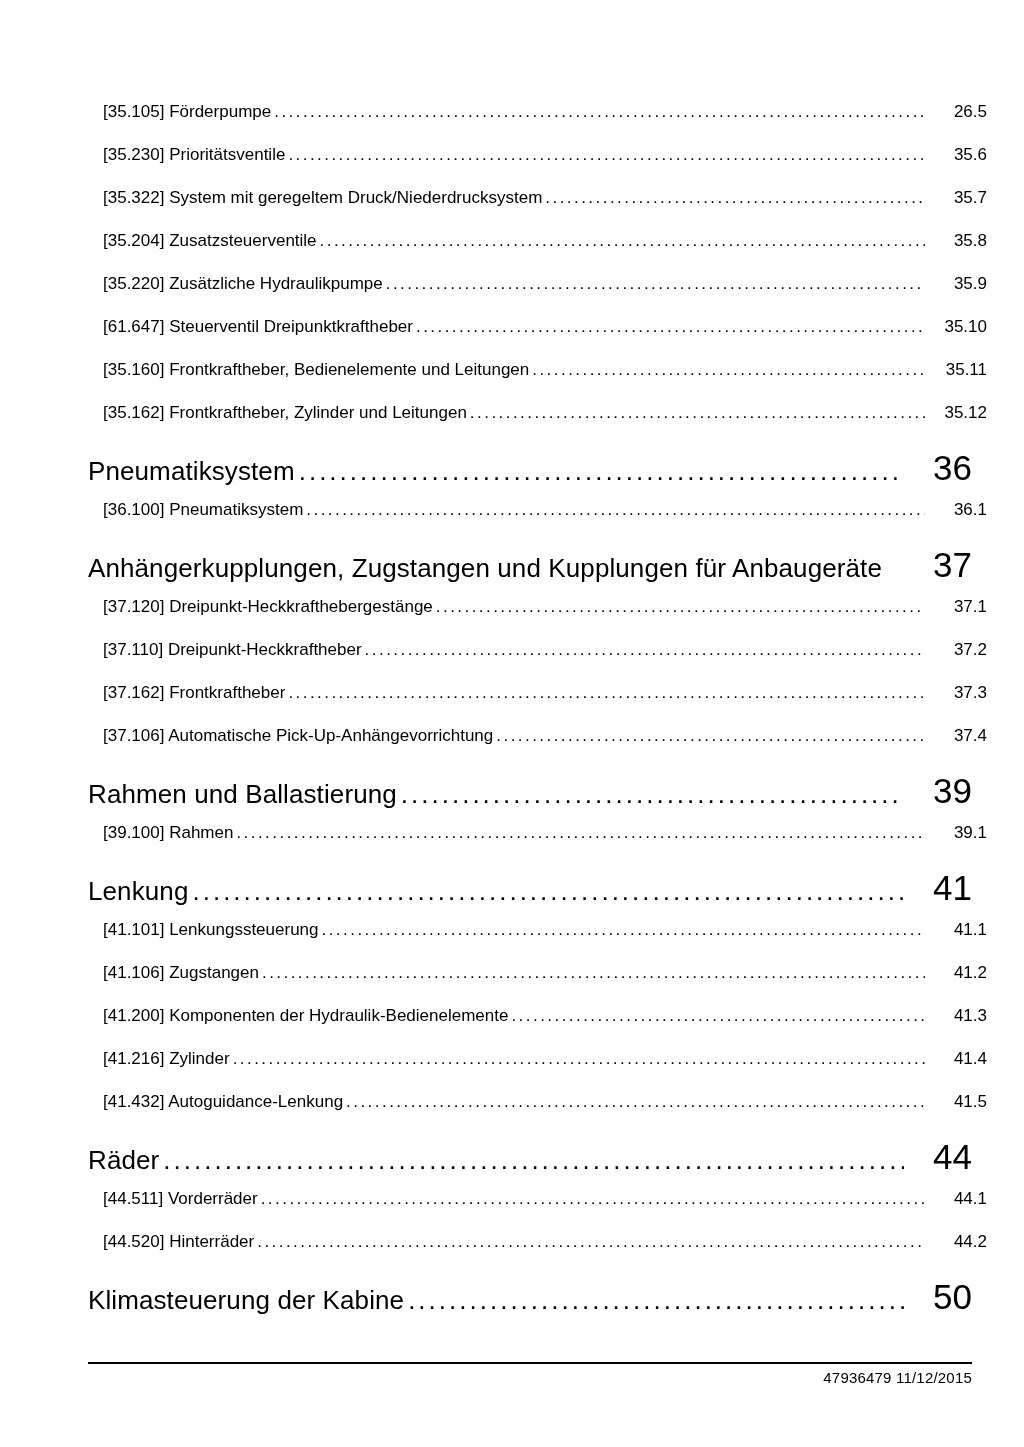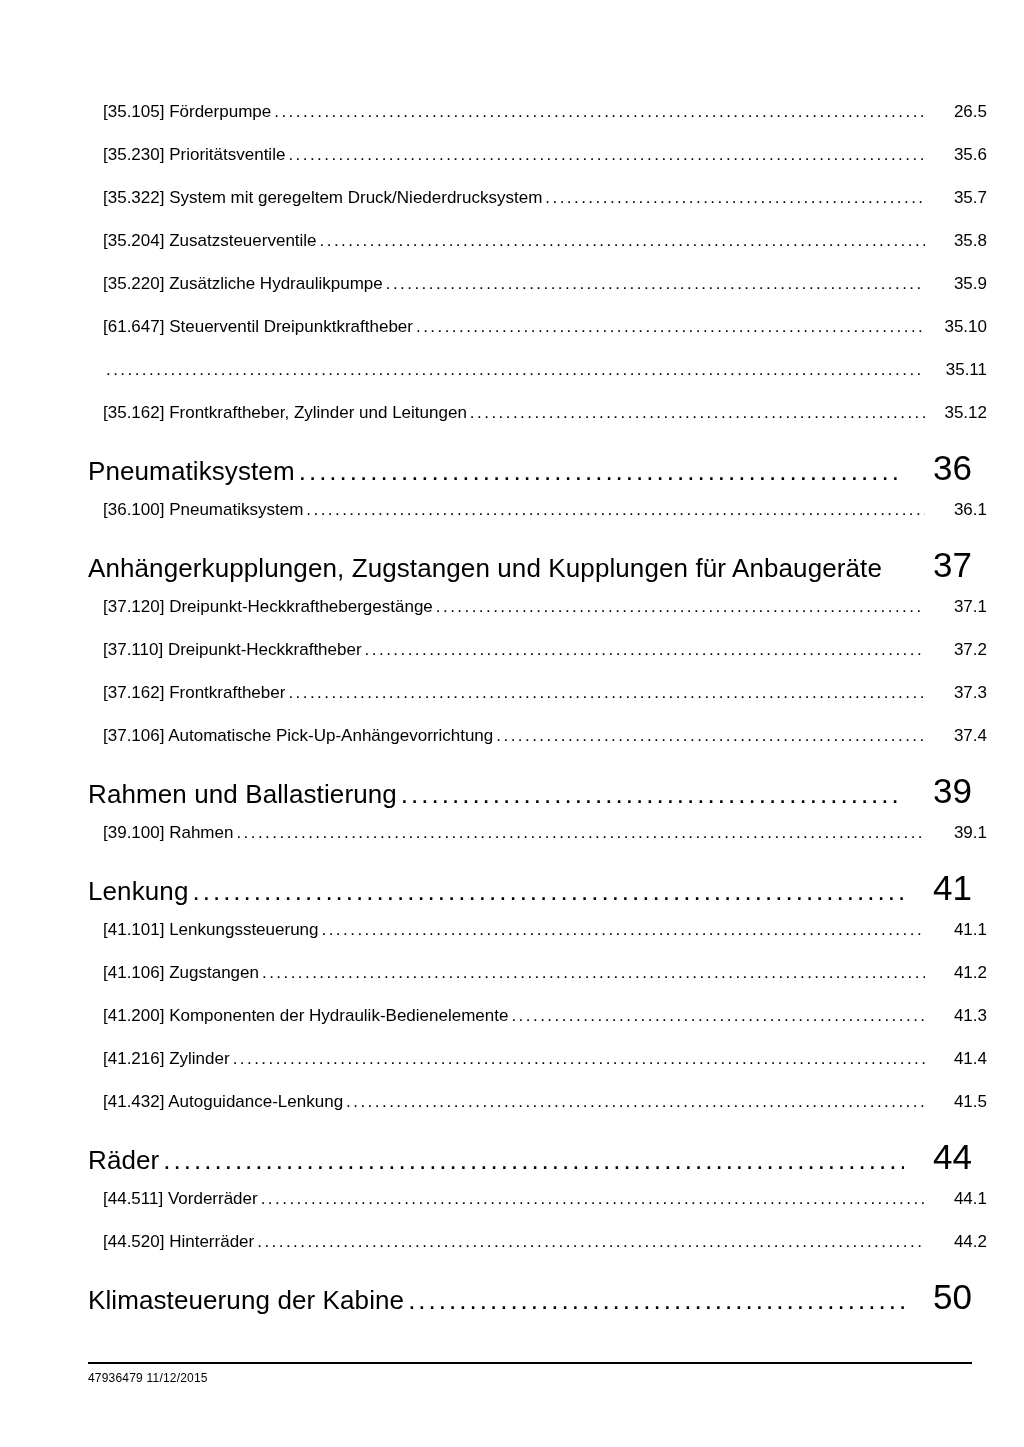--- a/index.html
+++ b/index.html
@@ -119,22 +119,22 @@
     top: 1362px;
     width: 884px;
   }
   .footer-rule {
     width: 100%;
     height: 2px;
     background: #000000;
   }
   .footer-text {
     margin-top: 7px;
-    text-align: left;
-    font-size: 12px;
+    text-align: right;
+    font-size: 15px;
     line-height: 14px;
     letter-spacing: 0.2px;
   }
 </style>
 </head>
 <body>
 
 <div class="page">
 
   <div class="toc" id="toc">
@@ -162,20 +162,21 @@
         <span class="label">[35.220] Zusätzliche Hydraulikpumpe</span>
         <span class="leader">................................................................................................................................................................</span>
         <span class="pageno">35.9</span>
       </div>
       <div class="row section">
         <span class="label">[61.647] Steuerventil Dreipunktkraftheber</span>
         <span class="leader">................................................................................................................................................................</span>
         <span class="pageno">35.10</span>
       </div>
       <div class="row section">
+        <span class="label">[35.160] Frontkraftheber, Bedienelemente und Leitungen</span>
         <span class="leader">................................................................................................................................................................</span>
         <span class="pageno">35.11</span>
       </div>
       <div class="row section">
         <span class="label">[35.162] Frontkraftheber, Zylinder und Leitungen</span>
         <span class="leader">................................................................................................................................................................</span>
         <span class="pageno">35.12</span>
       </div>
       <div class="row chapter">
         <span class="label">Pneumatiksystem</span>

